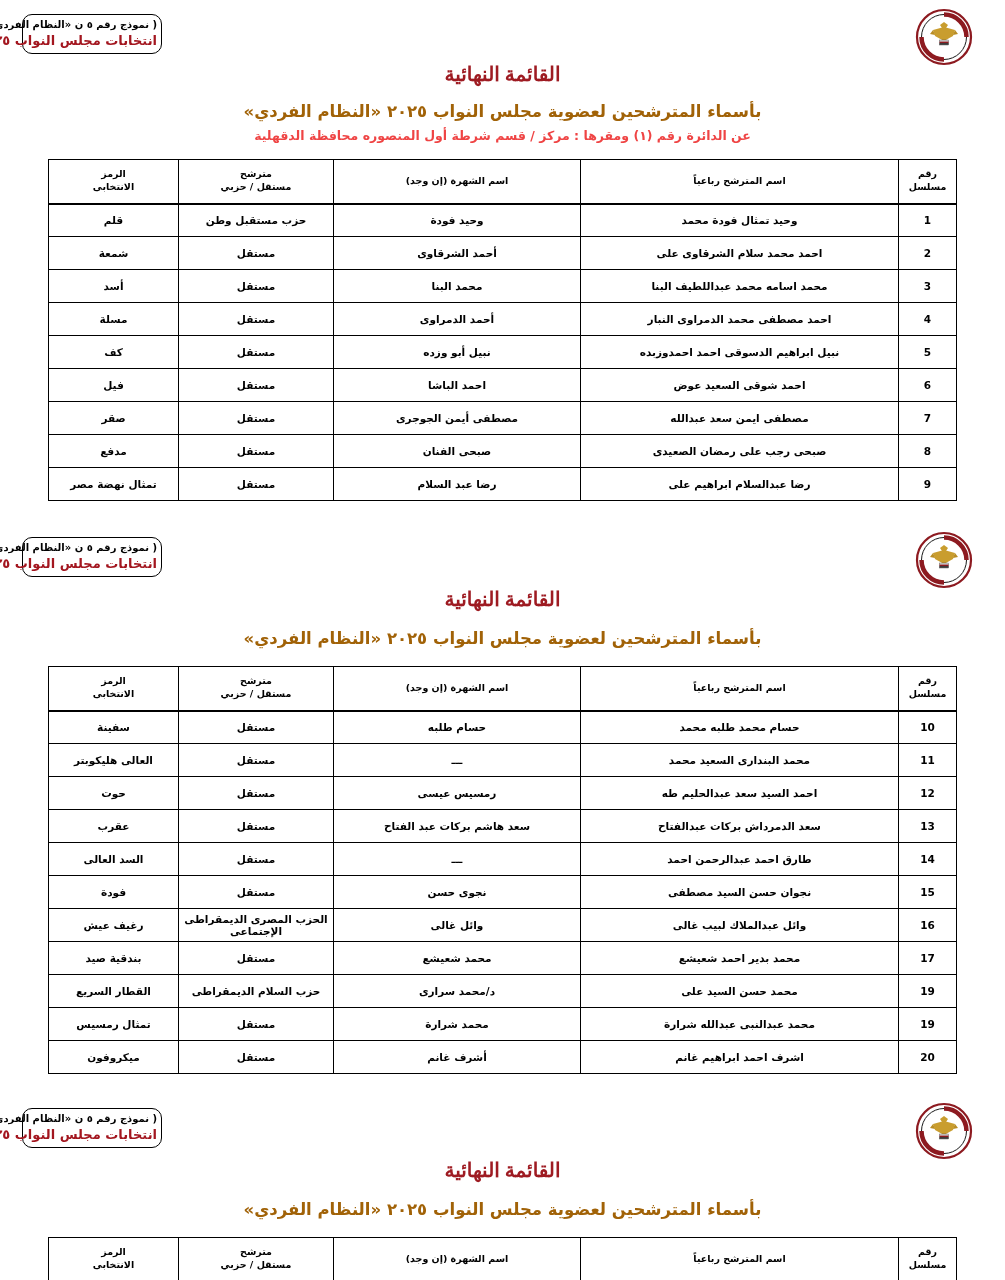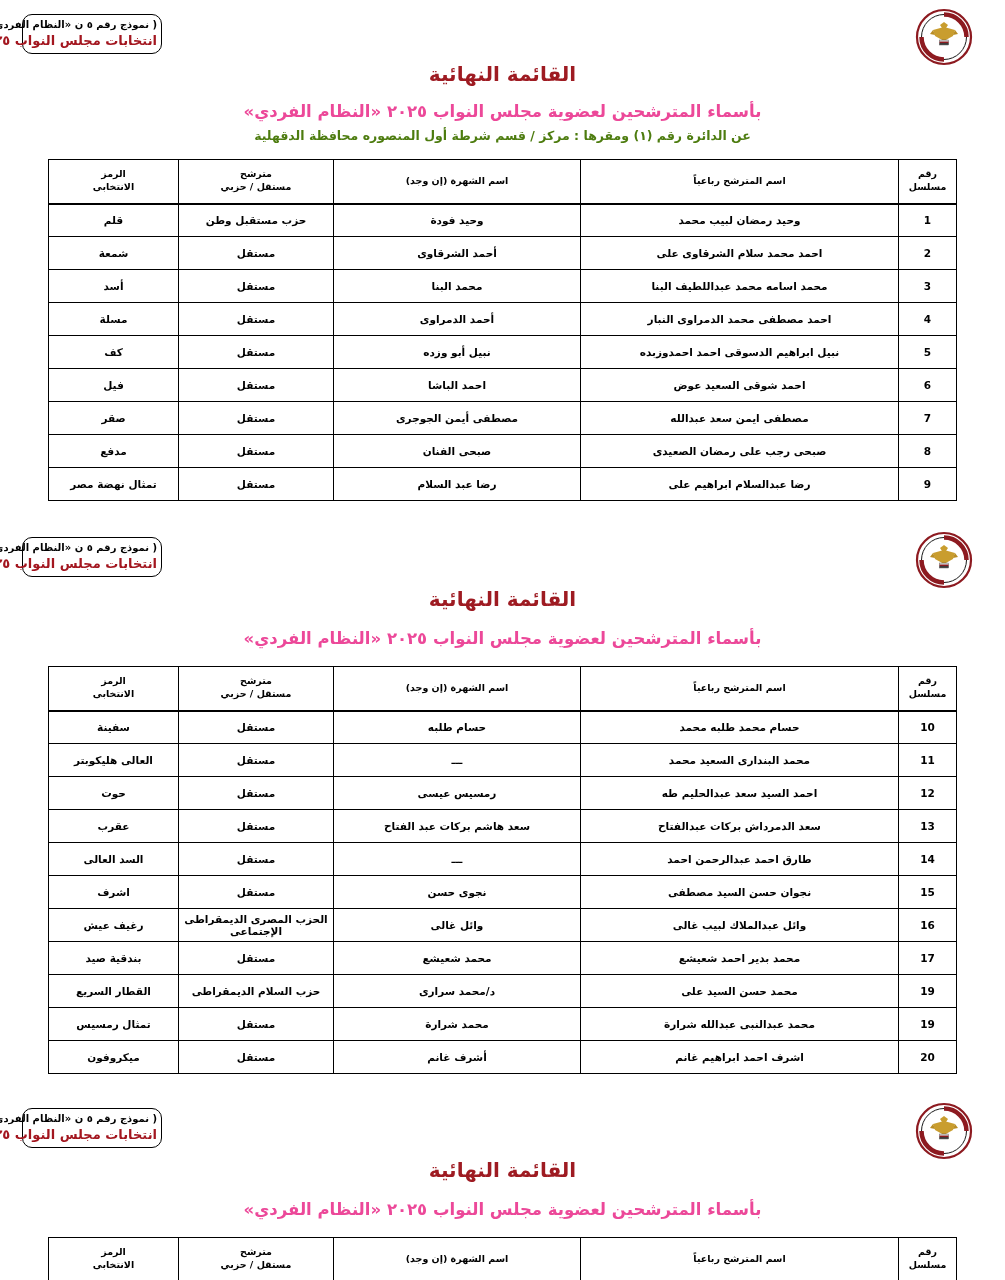--- a/index.html
+++ b/index.html
@@ -72,32 +72,33 @@
 
   
   .title-main {
     text-align: center;
     color: #9e1b22;
     font-size: 20px;
     font-weight: bold;
     letter-spacing: 0px;
     margin: 0;
     padding: 0;
+    font-family: Liberation Serif, serif;
   }
   .title-sub {
     text-align: center;
-    color: #ec4899;
+    color: #a16207;
     font-size: 16.5px;
     font-weight: bold;
     margin: 0;
     padding: 0;
   }
   .title-district {
     text-align: center;
-    color: #4d7c0f;
+    color: #ef4444;
     font-size: 12.5px;
     font-weight: bold;
     margin: 0;
     padding: 0;
   }
 
   
   table.cand {
     border-collapse: collapse;
     width: 908px;
@@ -199,21 +200,21 @@
           </th>
           <th>
             <span class="hdr-two-line">الرمز</span>
             <span class="hdr-two-line">الانتخابى</span>
           </th>
         </tr>
       </thead>
       <tbody>
           <tr>
             <td class="serial">1</td>
-            <td>وحيد رمضان لبيب محمد</td>
+            <td>وحيد تمثال فودة محمد</td>
             <td>وحيد فودة</td>
             <td>حزب مستقبل وطن</td>
             <td>قلم</td>
           </tr>
           <tr>
             <td class="serial">2</td>
             <td>احمد محمد سلام الشرقاوى على</td>
             <td>أحمد الشرقاوى</td>
             <td>مستقل</td>
             <td>شمعة</td>
@@ -365,21 +366,21 @@
             <td>طارق احمد عبدالرحمن احمد</td>
             <td>ـــ</td>
             <td>مستقل</td>
             <td>السد العالى</td>
           </tr>
           <tr>
             <td class="serial">15</td>
             <td>نجوان حسن السيد مصطفى</td>
             <td>نجوى حسن</td>
             <td>مستقل</td>
-            <td>اشرف</td>
+            <td>فودة</td>
           </tr>
           <tr>
             <td class="serial">16</td>
             <td>وائل عبدالملاك لبيب غالى</td>
             <td>وائل غالى</td>
             <td>الحزب المصرى الديمقراطى الإجتماعى</td>
             <td>رغيف عيش</td>
           </tr>
           <tr>
             <td class="serial">17</td>

